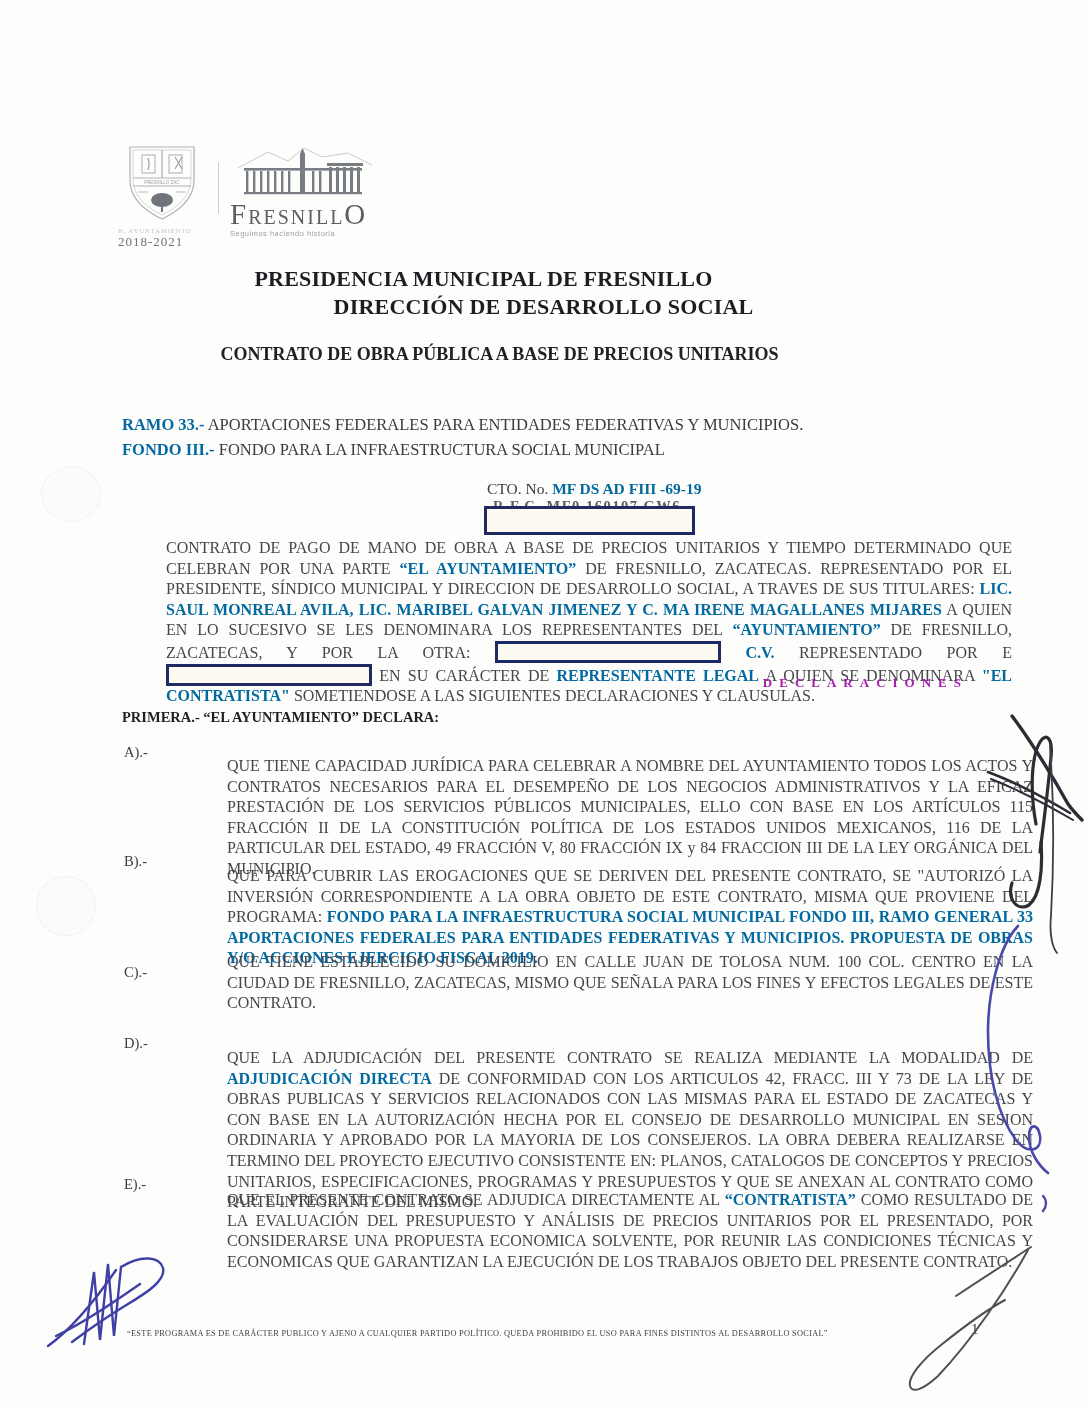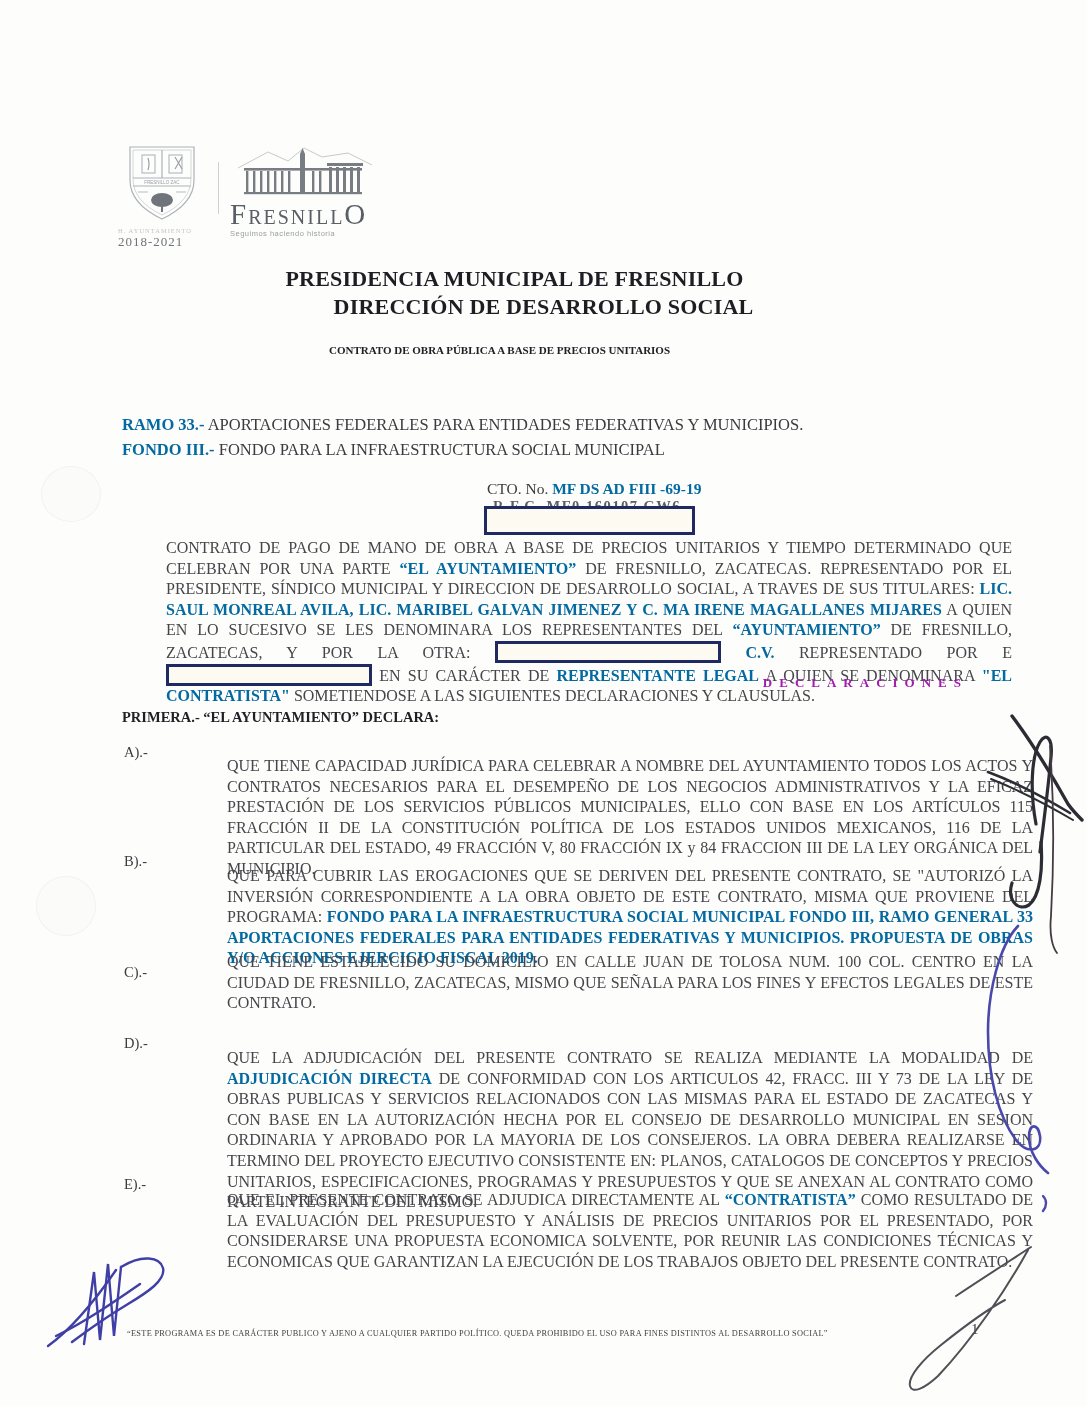--- a/index.html
+++ b/index.html
@@ -12,23 +12,23 @@
   .b{font-weight:bold;color:#0369a1;}
   
   .shield-wrap{left:118px;top:144px;width:96px;text-align:left;}
   .shield-label{font-size:6.5px;color:#c2c6ca;letter-spacing:1px;margin-top:1px;}
   .shield-years{font-size:13px;color:#6f747a;letter-spacing:1px;margin-top:0;}
   .logo-divider{left:218px;top:162px;width:1px;height:52px;background:#cfd2d5;}
   .fresnillo-wrap{left:230px;top:146px;width:156px;text-align:left;color:#6d7278;}
   .fresnillo-word{font-variant:small-caps;font-size:29px;letter-spacing:2px;color:#5a5f65;line-height:1;margin-top:-2px;}
   .fresnillo-tag{font-size:7.5px;color:#9aa0a5;letter-spacing:.5px;margin-top:0;font-family:"Liberation Sans",sans-serif;}
   
-  .title1{left:0;top:266px;width:967px;text-align:center;font-size:22px;font-weight:bold;color:#1d1d23;letter-spacing:.2px;margin-left:31px;}
+  .title1{left:0;top:266px;width:967px;text-align:center;font-size:22px;font-weight:bold;color:#1d1d23;letter-spacing:.2px;}
   .title2{left:0;top:294px;width:1087px;text-align:center;font-size:22px;font-weight:bold;color:#1d1d23;letter-spacing:.2px;}
-  .subtitle{left:0;top:344px;width:999px;text-align:center;font-size:11px;font-weight:bold;color:#202026;}
+  .subtitle{left:0;top:344px;width:999px;text-align:center;font-size:18px;font-weight:bold;color:#202026;}
   .program{left:122px;top:412px;width:870px;font-size:16.5px;color:#3a3a40;line-height:25px;}
   .cto{left:487px;top:480px;font-size:15.5px;color:#3a3a40;}
   
   .rfc-ghost{left:493px;top:498px;height:9px;overflow:hidden;font-size:14.5px;font-weight:bold;color:#5c5c64;letter-spacing:1.5px;white-space:nowrap;z-index:1;}
   .rfc-box{left:484px;top:506px;width:205px;height:23px;background:#fdfaf2;border:3px solid #1f2a63;z-index:2;}
   .redact{display:inline-block;height:16px;background:#fdfaf2;border:3px solid #1f2a63;vertical-align:-5px;}
   
   .para{position:absolute;text-align:justify;font-size:16px;line-height:20.6px;margin-left:44px;}
   .intro{left:122px;top:538px;width:846px;}
   .decl-heading{left:122px;top:675px;width:846px;text-align:right;font-size:13px;font-weight:bold;color:#a21caf;letter-spacing:7px;}

